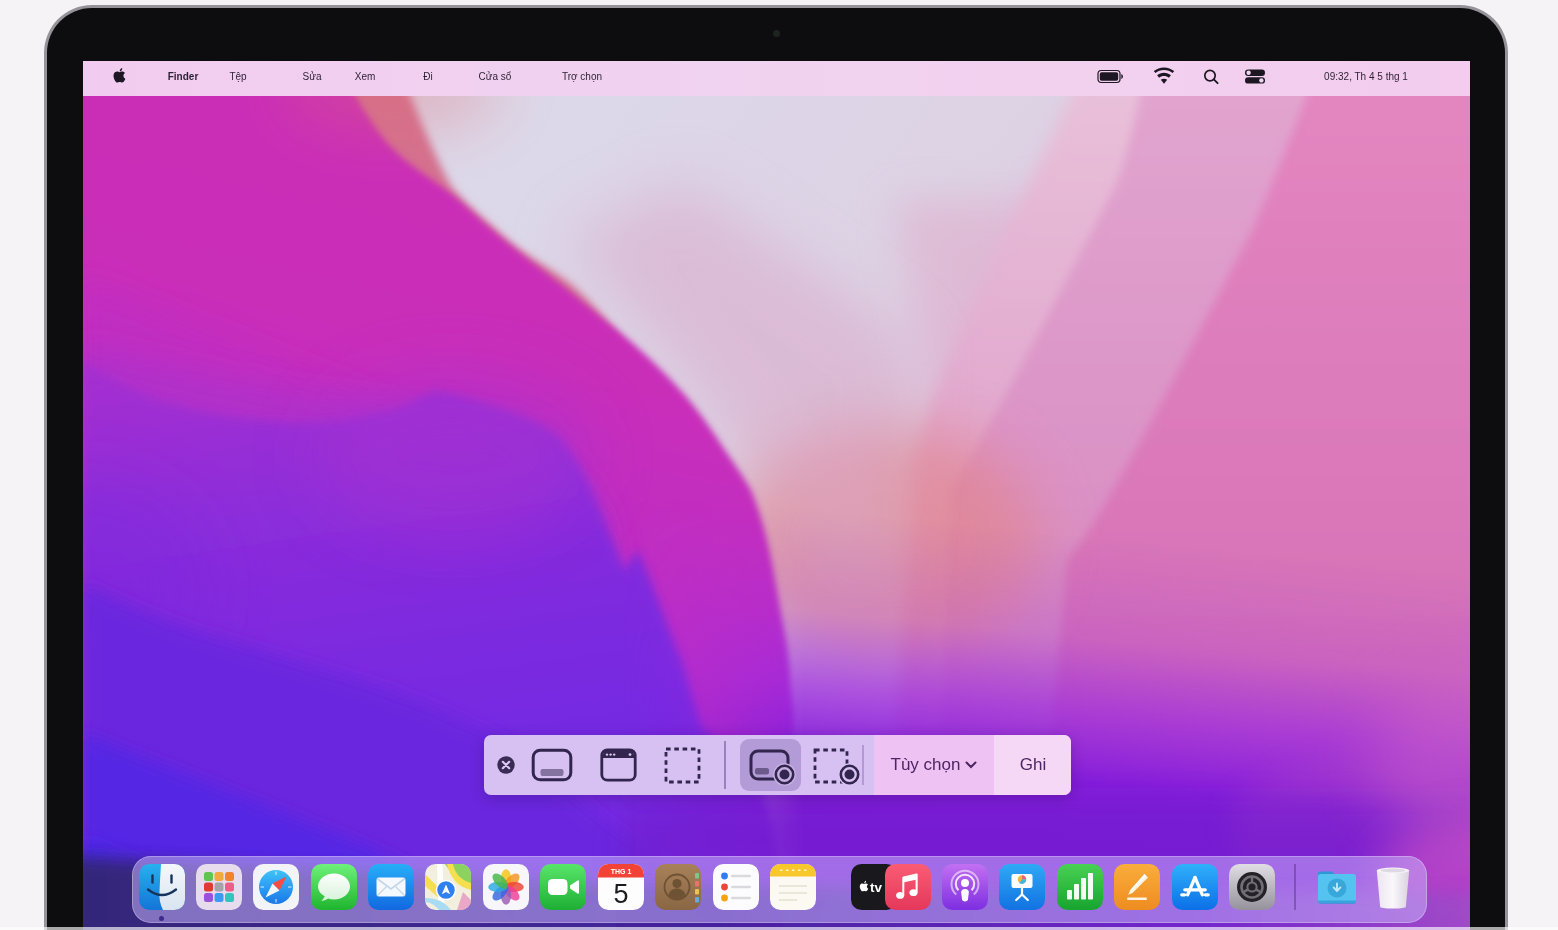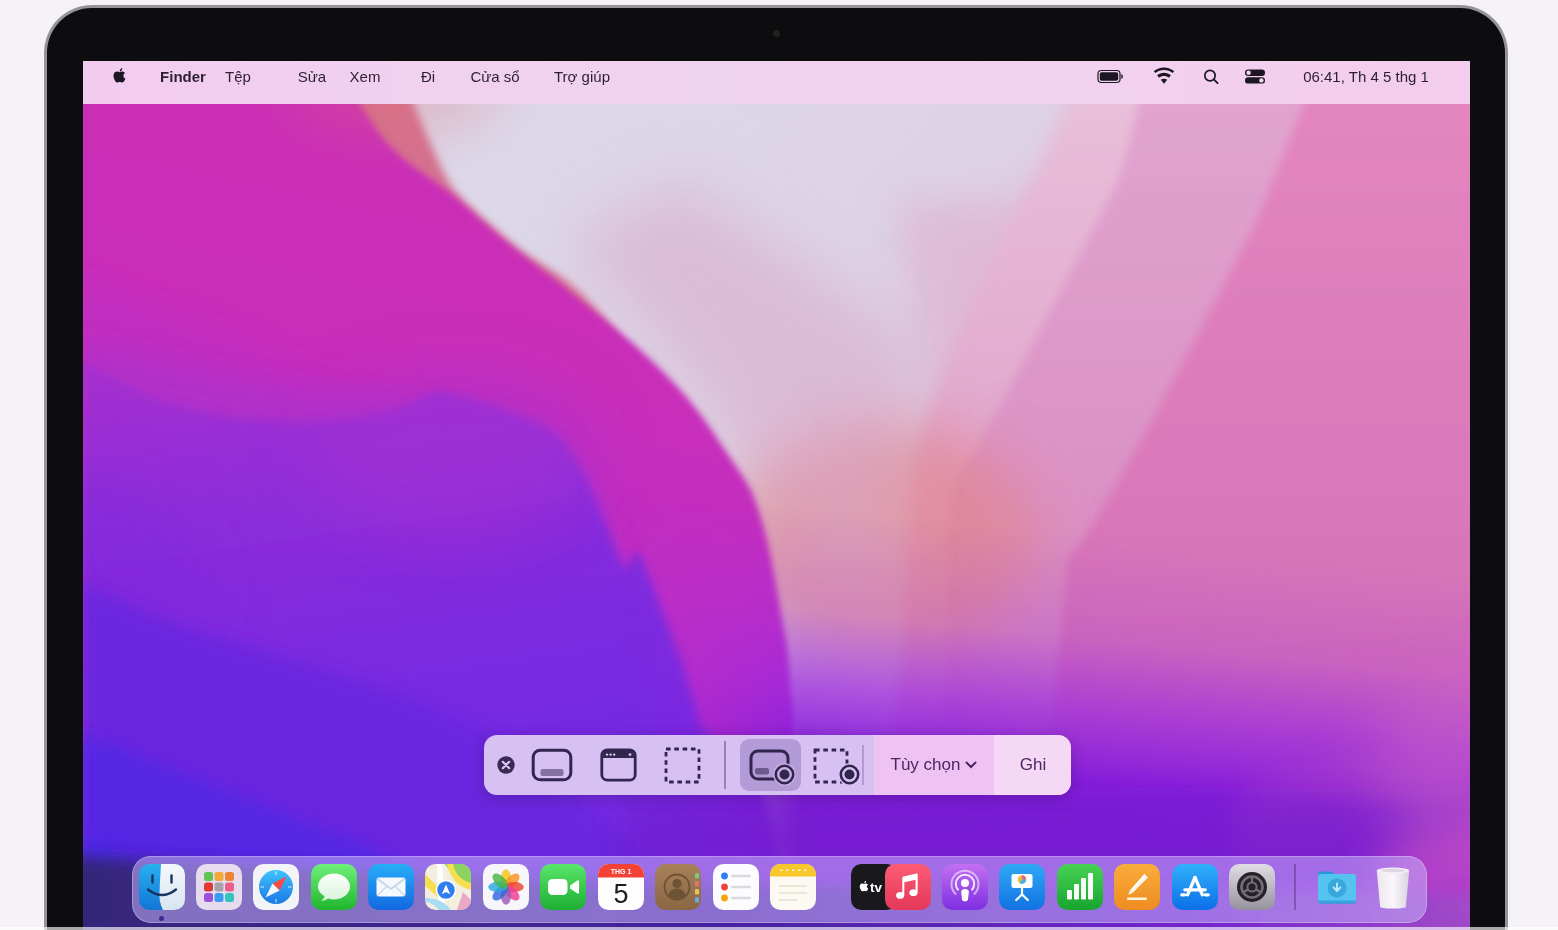--- a/index.html
+++ b/index.html
@@ -7,28 +7,28 @@
     font-family:"Liberation Sans", sans-serif; }
   #bezel { position:absolute; left:44px; top:5px; width:1464px; height:960px;
     background:#0d0c0f; border:3px solid #95929a; border-bottom:none;
     border-radius:48px 48px 0 0; }
   #cam { position:absolute; left:773px; top:30px; width:7px; height:7px;
     border-radius:50%; background:#1d2420; }
   #screen { position:absolute; left:83px; top:61px; width:1387px; height:869px;
     overflow:hidden; background:#b36cc8; }
   #wall { position:absolute; left:0; top:0; }
   
-  #menubar { position:absolute; left:0; top:0; width:1387px; height:43px;
+  #menubar { position:absolute; left:0; top:0; width:1387px; height:35px;
     background:linear-gradient(90deg,#f2ccf0 0%,#f0d3f0 45%,#f2d1ef 70%,#f3ccee 100%);
-    color:#2c1f33; font-size:15px; }
+    color:#2c1f33; font-size:10px; }
   .mi { position:absolute; top:0; height:31px; line-height:31px; transform:translateX(-50%); white-space:nowrap; }
 
   
   #toolbar { position:absolute; left:401px; top:674px; width:587px; height:60px;
-    border-radius:13px; background:#d6c1f2; overflow:hidden; box-shadow:0 3px 14px rgba(40,18,80,0.28);text-decoration:underline; }
+    border-radius:7px; background:#d6c1f2; overflow:hidden; box-shadow:0 3px 14px rgba(40,18,80,0.28);text-decoration:underline; }
   .tbpanel { position:absolute; top:0; height:60px; }
   .tbi { position:absolute; }
   .tbtxt { position:absolute; top:0; height:60px; line-height:60px; text-align:center;
     font-size:17px; color:#4c2562; display:flex; align-items:center; justify-content:center; }
 
   
   #dock { position:absolute; left:49px; top:795px; width:1295px; height:67px;
     border-radius:19px; background:rgba(202,182,252,0.52);
     box-shadow:inset 0 0 0 1px rgba(255,255,255,0.28); }
   .dicon { position:absolute; top:803px; width:46px; height:46px; }
@@ -156,42 +156,42 @@
   <div id="menubar">
     <svg class="mi" style="left:36px" width="16" height="31" viewBox="0 0 16 31">
       <path fill="#1c1722" d="M 10.6,9.2 C 10.2,9.9 9.5,10.4 8.7,10.35 C 8.6,9.5 9,8.65 9.4,8.15 C 9.85,7.55 10.6,7.1 11.25,7.08 C 11.33,7.95 11,8.7 10.6,9.2 Z M 11.3,10.5 C 10.1,10.43 9.1,11.17 8.5,11.17 C 7.9,11.17 7.05,10.53 6.1,10.55 C 4.87,10.57 3.73,11.26 3.1,12.36 C 1.82,14.58 2.77,17.86 4.02,19.66 C 4.63,20.54 5.36,21.52 6.33,21.48 C 7.25,21.44 7.6,20.88 8.72,20.88 C 9.83,20.88 10.15,21.48 11.12,21.46 C 12.11,21.44 12.74,20.57 13.35,19.69 C 14.04,18.67 14.33,17.69 14.35,17.64 C 14.33,17.62 12.42,16.89 12.4,14.69 C 12.38,12.85 13.9,11.97 13.97,11.92 C 13.11,10.65 11.78,10.52 11.3,10.5 Z"></path>
     </svg>
     <span class="mi" style="left:100px;font-weight:bold">Finder</span>
     <span class="mi" style="left:155px">Tệp</span>
     <span class="mi" style="left:229px">Sửa</span>
     <span class="mi" style="left:282px">Xem</span>
     <span class="mi" style="left:345px">Đi</span>
     <span class="mi" style="left:412px">Cửa sổ</span>
-    <span class="mi" style="left:499px">Trợ giúp</span>
+    <span class="mi" style="left:499px">Trợ chọn</span>
     <svg class="mi" style="left:1028px" width="30" height="31" viewBox="0 0 30 31">
       <rect x="2" y="9.5" width="22" height="12" rx="3.2" fill="none" stroke="#1c1722" stroke-width="1.2"></rect>
       <rect x="3.8" y="11.3" width="18.4" height="8.4" rx="1.8" fill="#1c1722"></rect>
       <path d="M 25.3,13 C 26.3,13.4 26.9,14.2 26.9,15.5 C 26.9,16.8 26.3,17.6 25.3,18 Z" fill="#1c1722"></path>
     </svg>
     <svg class="mi" style="left:1081px" width="26" height="31" viewBox="0 0 26 29">
       <path d="M 13,21.8 L 9.8,17.8 C 10.7,17.1 11.8,16.7 13,16.7 C 14.2,16.7 15.3,17.1 16.2,17.8 Z" fill="#1c1722"></path>
       <path d="M 8.1,15.7 C 9.45,14.6 11.15,13.95 13,13.95 C 14.85,13.95 16.55,14.6 17.9,15.7 L 19.9,13.25 C 18.05,11.7 15.63,10.75 13,10.75 C 10.37,10.75 7.95,11.7 6.1,13.25 Z" fill="#1c1722"></path>
       <path d="M 4.4,11.1 C 6.7,9.15 9.7,8 13,8 C 16.3,8 19.3,9.15 21.6,11.1 L 23.2,9.1 C 20.45,6.8 16.88,5.4 13,5.4 C 9.12,5.4 5.55,6.8 2.8,9.1 Z" fill="#1c1722"></path>
     </svg>
     <svg class="mi" style="left:1128px" width="22" height="31" viewBox="0 0 22 31">
       <circle cx="10" cy="14.6" r="5.2" fill="none" stroke="#1c1722" stroke-width="1.7"></circle>
       <line x1="13.8" y1="18.4" x2="17.6" y2="22.2" stroke="#1c1722" stroke-width="1.9" stroke-linecap="round"></line>
     </svg>
     <svg class="mi" style="left:1172px" width="26" height="31" viewBox="0 0 26 31">
       <rect x="3" y="8.6" width="20" height="6.4" rx="3.2" fill="#1c1722"></rect>
       <circle cx="6.6" cy="11.8" r="2.2" fill="#f2d4f1"></circle>
       <rect x="3" y="16.2" width="20" height="6.4" rx="3.2" fill="#1c1722"></rect>
       <circle cx="19.4" cy="19.4" r="2.2" fill="#f2d4f1"></circle>
     </svg>
-    <span class="mi" style="left:1283px">06:41, Th 4 5 thg 1</span>
+    <span class="mi" style="left:1283px">09:32, Th 4 5 thg 1</span>
   </div>
   <div id="toolbar">
     <div class="tbpanel" style="left:390px;width:120px;background:#eec2f3"></div>
     <div class="tbpanel" style="left:510px;width:77px;background:#f4d8f6"></div>
     <svg class="tbi" style="left:12px;top:20px" width="20" height="20" viewBox="0 0 20 20">
       <circle cx="10" cy="10" r="8.7" fill="#3a2b55"></circle>
       <path d="M6.8,6.8 L13.2,13.2 M13.2,6.8 L6.8,13.2" stroke="#ddc8f5" stroke-width="2.2" stroke-linecap="round"></path>
     </svg>
     <svg class="tbi" style="left:47px;top:13px" width="42" height="34" viewBox="0 0 42 34">
       <rect x="2.2" y="2.2" width="37.6" height="29.6" rx="7" fill="none" stroke="#32254e" stroke-width="3"></rect>

